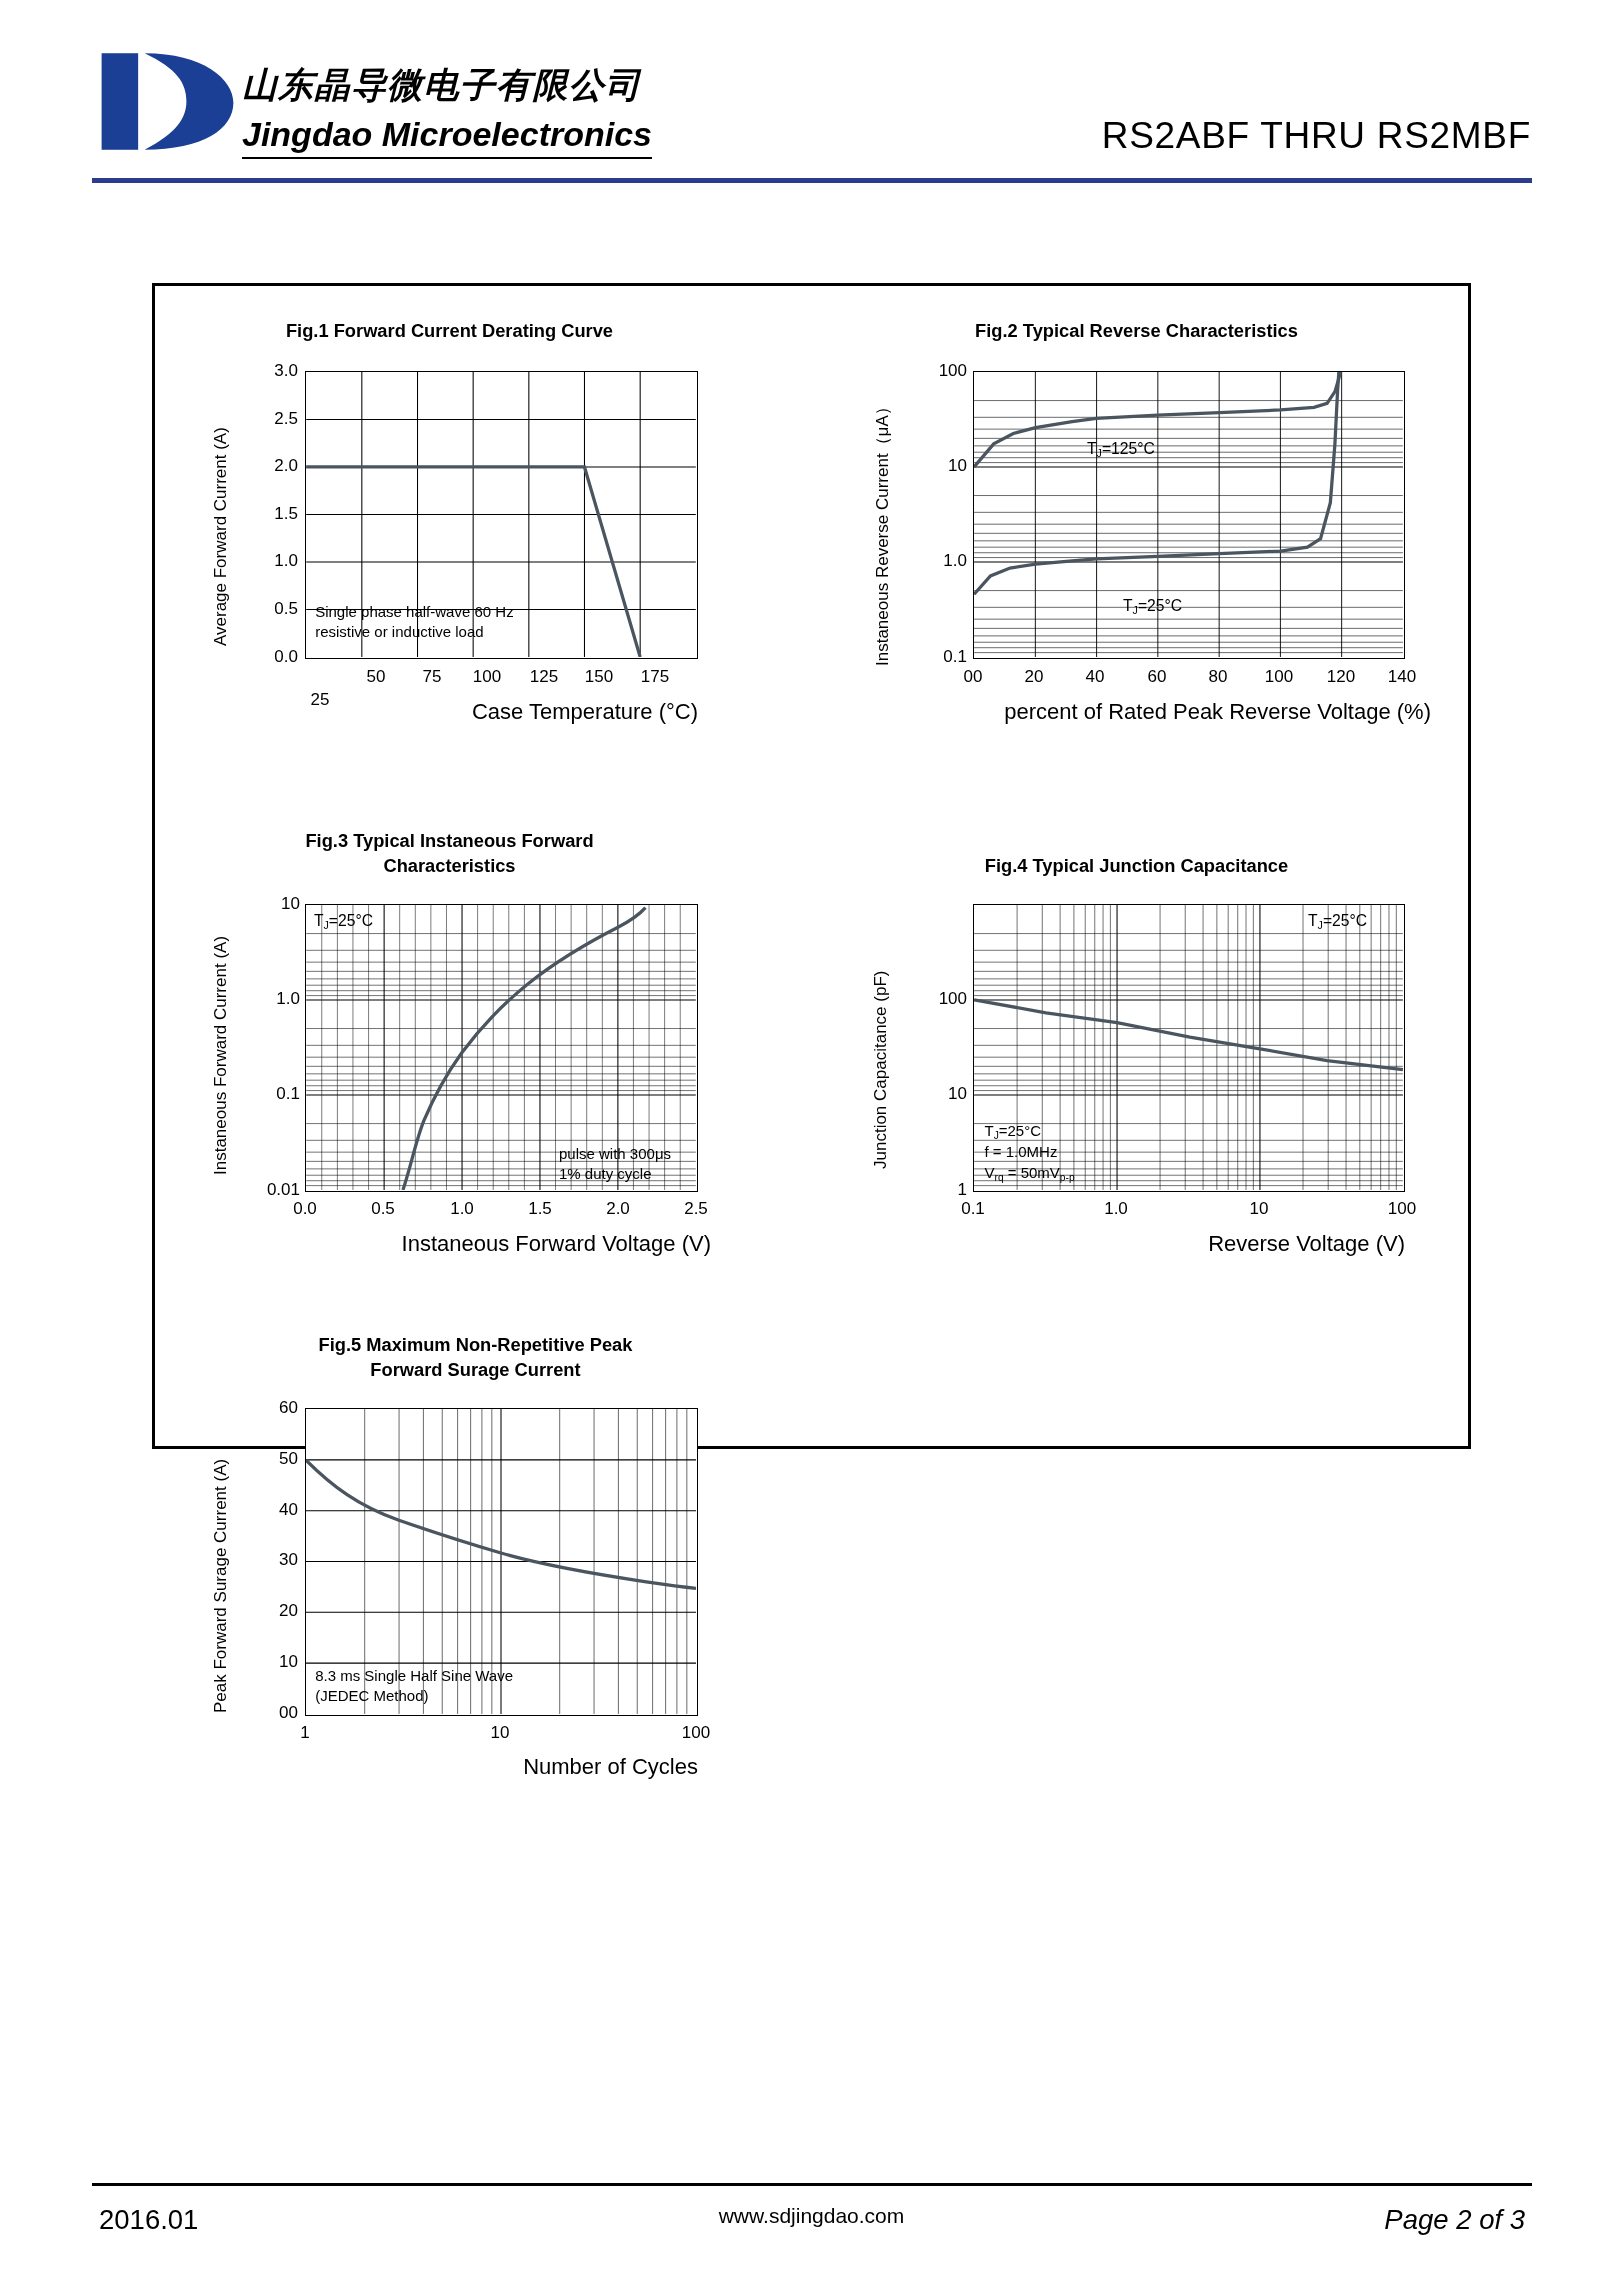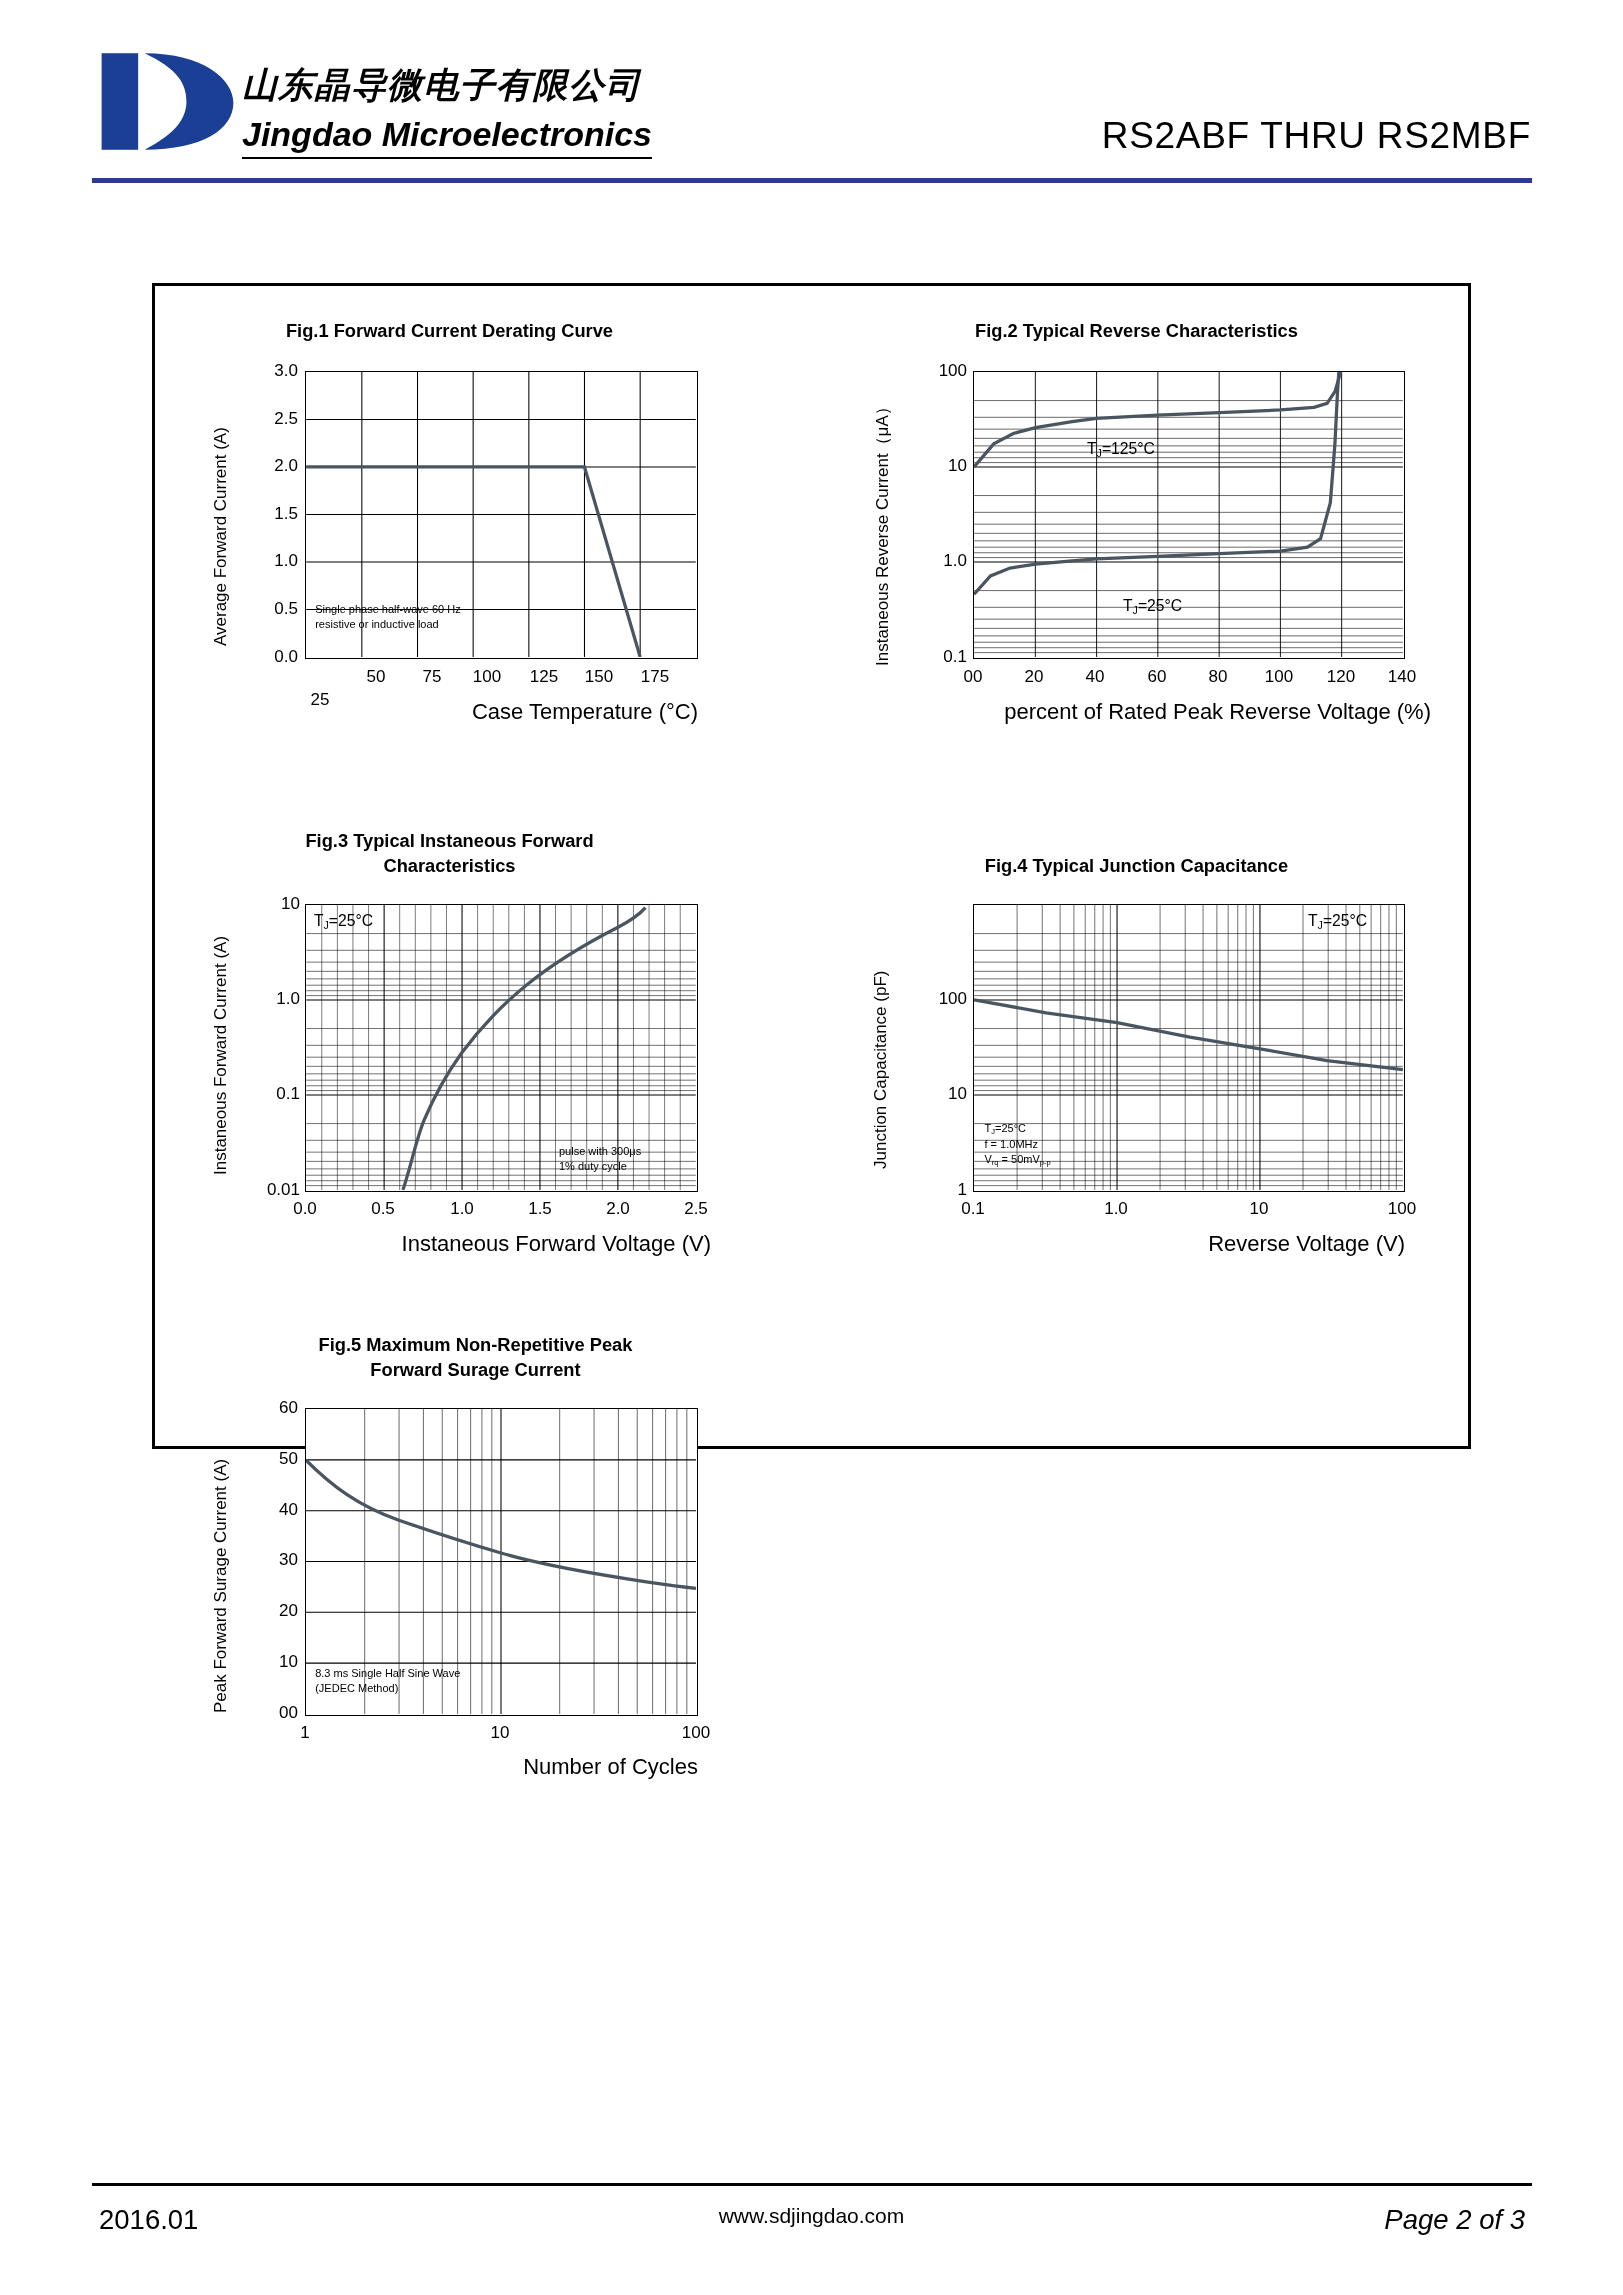--- a/index.html
+++ b/index.html
@@ -62,21 +62,21 @@
   }
   .plot { position:absolute; border:1.3px solid #000; background:#fff; }
   .ylab {
     position:absolute; font-size:17px; white-space:nowrap;
     transform: rotate(-90deg); transform-origin: 0 0;
   }
   .xlab { position:absolute; font-size:22px; text-align:right; white-space:nowrap; }
   .tick { position:absolute; font-size:17px; text-align:center; white-space:nowrap; }
   .tickr { position:absolute; font-size:17px; text-align:right; white-space:nowrap; }
   .note {
-    position:absolute; font-size:11px; line-height:1.35; white-space:nowrap;
+    position:absolute; font-size:15px; line-height:1.35; white-space:nowrap;
   }
   .ann { position:absolute; font-size:15.7px; white-space:nowrap; }
   .sub { font-size: 0.68em; vertical-align: -0.25em; }
   svg { display:block; }
 </style>
 </head>
 <body>
 
 <div class="page">
 

